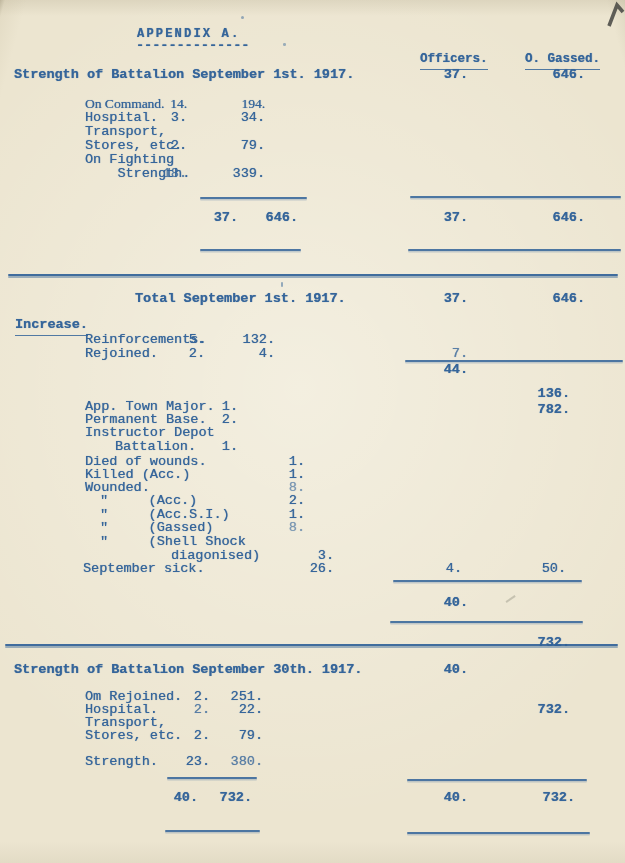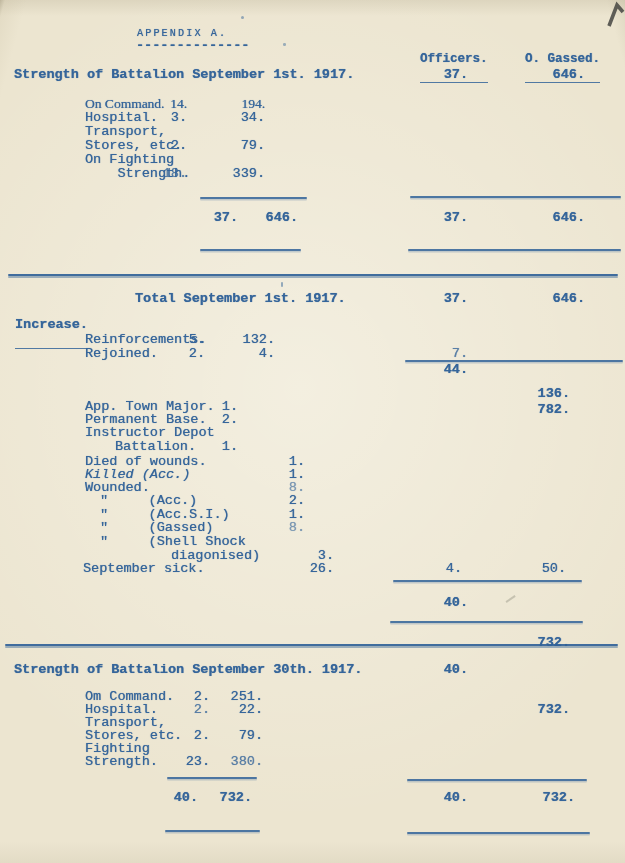--- a/index.html
+++ b/index.html
@@ -36,25 +36,25 @@
   .btC2{left:182px;font-weight:bold;} 
   .off{left:398px;}  
   .off2{left:392px;} 
   .ork{left:515px;}  
   .ork2{left:500px;margin-top:40px;} 
   .ork3{left:505px;} 
   .ork4{left:496px;} 
   .bold{font-weight:bold;}
   .faded{opacity:.62;}
   .dim{opacity:.8;}
-  .uline{border-bottom:1.6px solid rgba(53,101,154,0.85);padding-bottom:16px;}
+  .uline{border-bottom:1.6px solid rgba(53,101,154,0.85);padding-bottom:3px;}
   .colhead{position:absolute;font-size:12.5px;font-weight:bold;}
   .tline{position:absolute;height:2px;background:rgba(53,101,154,0.88);box-shadow:0 1.5px 0 rgba(53,101,154,0.25);border-radius:1px;}
   .rule-heavy{position:absolute;height:2.2px;background:rgba(49,98,152,0.92);box-shadow:0 2px 0 rgba(53,101,154,0.45);border-radius:1px;}
-  .title{position:absolute;top:27px;left:137px;font-size:10px;font-weight:normal;letter-spacing:2.2px;white-space:pre;}
+  .title{position:absolute;top:27px;left:137px;font-size:12px;font-weight:bold;letter-spacing:2.2px;white-space:pre;}
   .title-rule{position:absolute;top:39px;left:136px;font-weight:bold;letter-spacing:0;white-space:pre;}
   .speck{position:absolute;border-radius:50%;background:#35659a;}
   .pencil{position:absolute;width:11px;height:1.6px;background:#7c7c6c;opacity:.35;transform:rotate(-35deg);text-shadow:none;}
   .corner{position:absolute;left:606px;top:0;text-shadow:none;}
 </style>
 </head>
 <body>
 
 <div class="page">
 
@@ -162,21 +162,21 @@
   </div>
   <div class="row" style="top:440px;">
     <span class="lab" style="left:115px;">Battalion.</span>
     <span class="val dA">1.</span>
   </div>
   <div class="row" style="top:455px;">
     <span class="lab" style="left:85px;">Died of wounds.</span>
     <span class="val dB">1.</span>
   </div>
   <div class="row" style="top:468px;">
-    <span class="lab" style="left:85px;font-style:italic;">Killed (Acc.)</span>
+    <span class="lab" style="left:85px;">Killed (Acc.)</span>
     <span class="val dB">1.</span>
   </div>
   <div class="row" style="top:481px;">
     <span class="lab" style="left:85px;">Wounded.</span>
     <span class="val dB faded">8.</span>
   </div>
   <div class="row" style="top:494px;">
     <span class="lab" style="left:100px;">"     (Acc.)</span>
     <span class="val dB">2.</span>
   </div>
@@ -211,39 +211,36 @@
 
   <div class="rule-heavy" style="left:5px;top:644px;width:613px;"></div>
 
   <div class="row bold" style="top:663px;">
     <span class="lab" style="left:14px;">Strength of Battalion September 30th. 1917.</span>
     <span class="val off">40.</span>
     <span class="val ork2">732.</span>
   </div>
 
   <div class="row" style="top:690px;">
-    <span class="lab" style="left:85px;">Om Command.</span>
+    <span class="lab" style="left:85px;">Om Rejoined.</span>
     <span class="val bC1">2.</span>
     <span class="val bC2">251.</span>
   </div>
   <div class="row" style="top:703px;">
     <span class="lab" style="left:85px;">Hospital.</span>
     <span class="val bC1 dim">2.</span>
     <span class="val bC2">22.</span>
   </div>
   <div class="row" style="top:716px;">
     <span class="lab" style="left:85px;">Transport,</span>
   </div>
   <div class="row" style="top:729px;">
     <span class="lab" style="left:85px;">Stores, etc.</span>
     <span class="val bC1">2.</span>
     <span class="val bC2">79.</span>
-  </div>
-  <div class="row" style="top:742px;">
-    <span class="lab" style="left:85px;">Fighting</span>
   </div>
   <div class="row" style="top:755px;">
     <span class="lab" style="left:85px;">Strength.</span>
     <span class="val bC1">23.</span>
     <span class="val bC2 dim">380.</span>
   </div>
 
   <div class="tline" style="left:167px;top:777px;width:90px;"></div>
   <div class="tline" style="left:407px;top:779px;width:180px;"></div>
 

